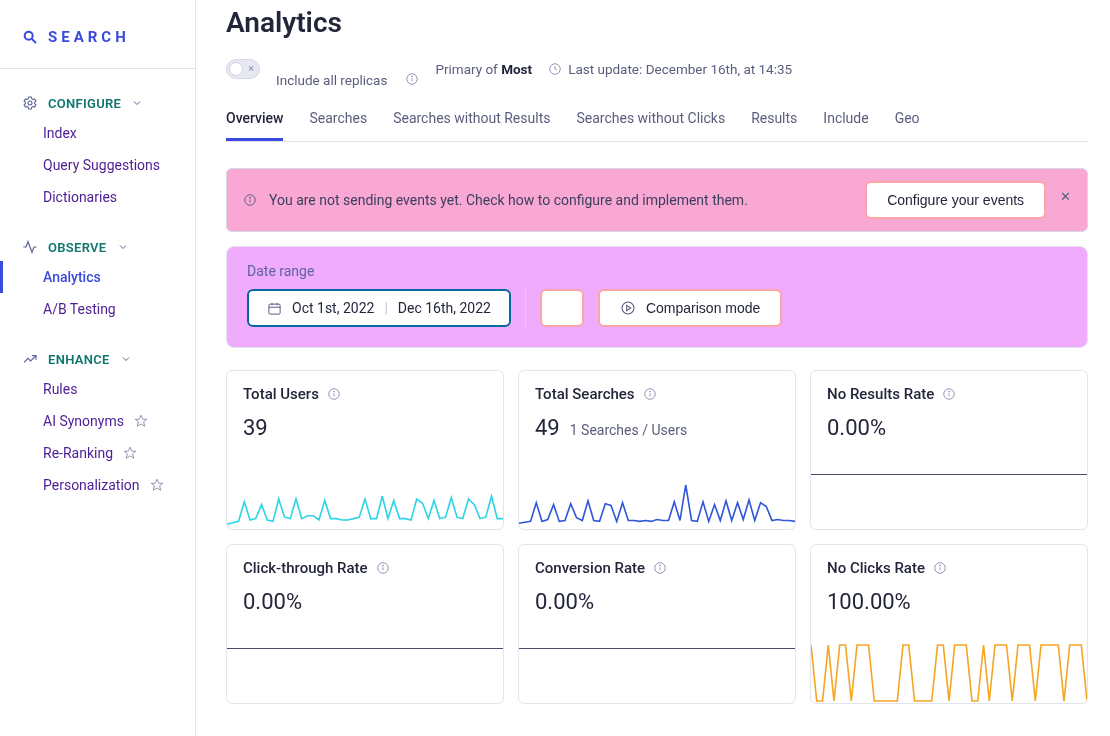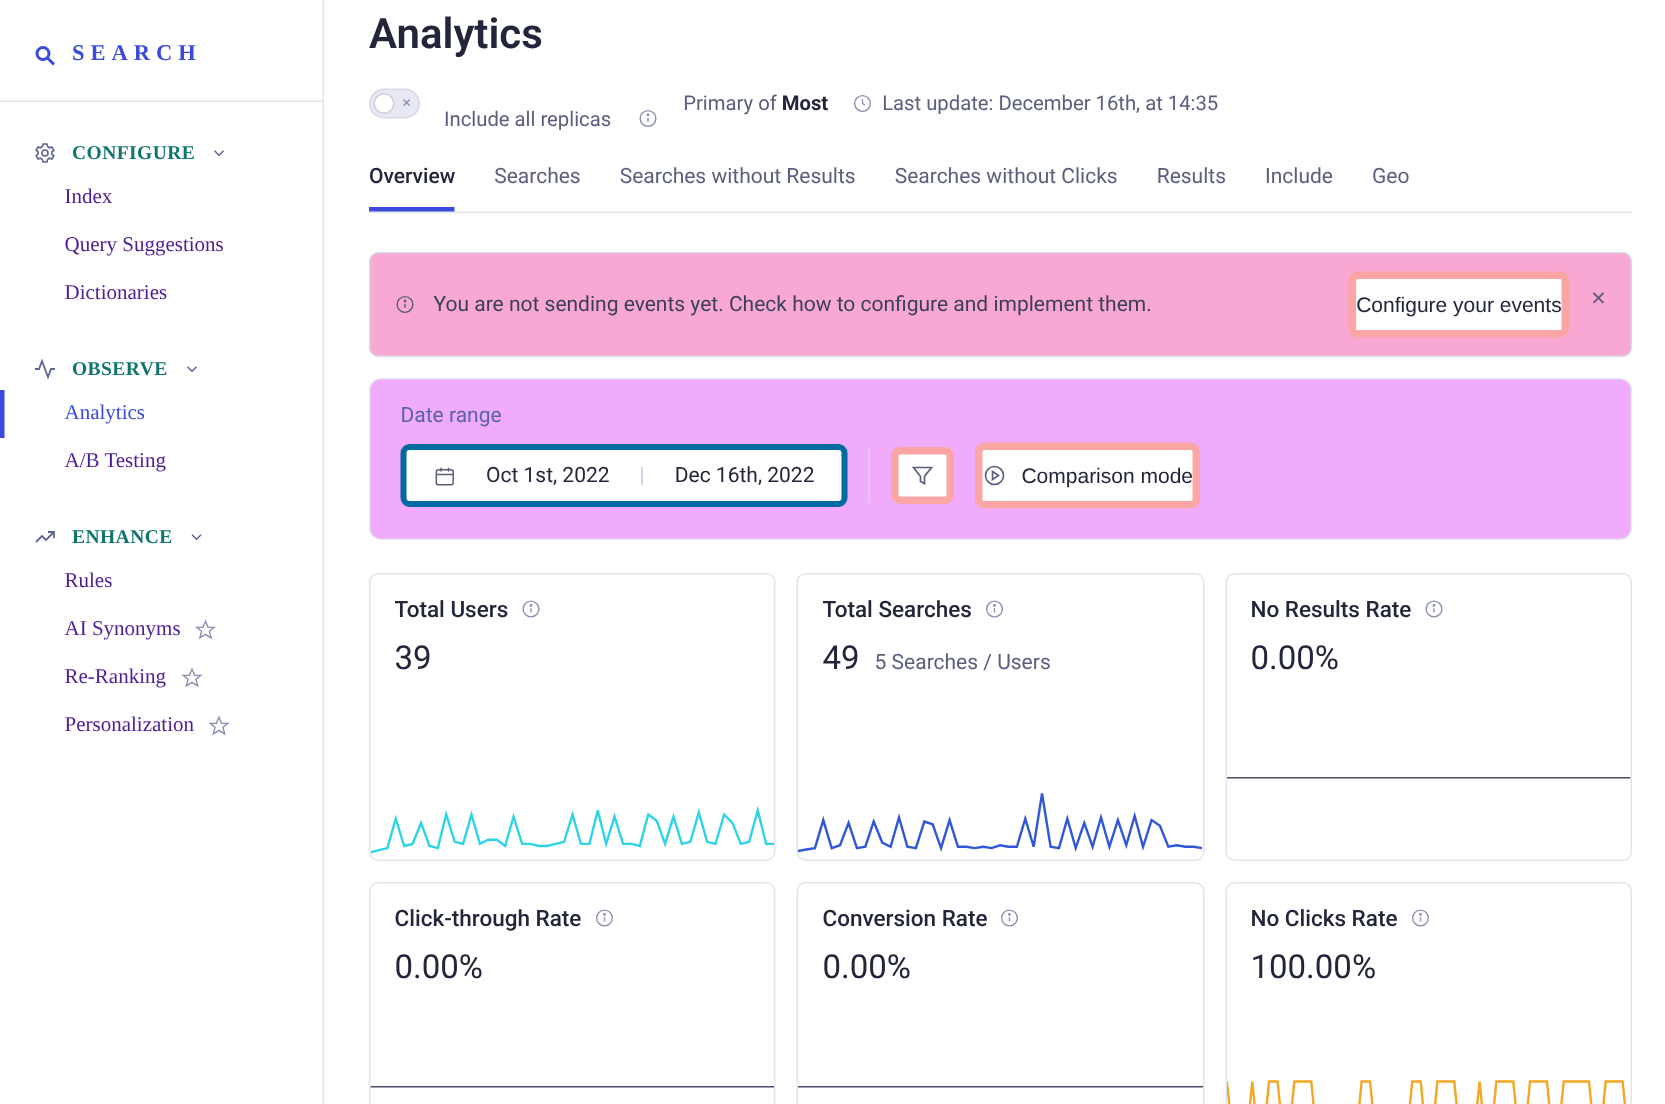--- a/index.html
+++ b/index.html
@@ -5,24 +5,23 @@
   * { box-sizing: border-box; margin: 0; padding: 0; }
   body {
     font-family: -apple-system, BlinkMacSystemFont, "Segoe UI", Roboto, Helvetica, Arial, sans-serif;
     color: #23263b;
     background: #fff;
     font-size: 14px;
   }
   .app { display: flex; width: 1110px; height: 736px; }
   
   .sidebar {
-    width: 216px;
+    width: 196px;
     border-right: 1px solid #e3e4ed;
     padding-top: 28px;
-    font-family: Liberation Serif, serif;
   }
   .brand {
     display: flex; align-items: center; gap: 10px;
     padding: 0 22px 22px 22px;
     border-bottom: 1px solid #e3e4ed;
     color: #3a4add;
     font-weight: 700;
     letter-spacing: 4px;
     font-size: 15px;
   }
@@ -68,45 +67,45 @@
   .tab { padding: 4px 0 12px 0; color: #5a5e7d; cursor: pointer; white-space: nowrap; }
   .tab.active { color: #23263b; border-bottom: 3px solid #3a4add; font-weight: 500; }
   
   .banner {
     display: flex; align-items: center; justify-content: space-between;
     border: 1px solid #d6d8e7; border-radius: 6px;
     background: #f9a8d4; padding: 12px 16px; margin-top: 26px;
   }
   .banner-left { display: flex; align-items: center; gap: 12px; color: #3b3f5c; }
   .btn-outline {
-    background: #fff; border: 5px solid #fca5a5; border-radius: 6px;
-    padding: 9px 0; font-size: 14px; color: #23263b; cursor: pointer;
+    background: #fff; border: 2px solid #fca5a5; border-radius: 6px;
+    padding: 9px 20px; font-size: 14px; color: #23263b; cursor: pointer;
   }
   .banner-close { font-size: 13px; color: #5a5e7d; cursor: pointer; margin-left: 14px; position:relative; top:-4px; }
   
   .filter-bar {
     border: 1px solid #e3e4ed; border-radius: 8px;
     background: #f0abfc; padding: 16px 20px 20px 20px; margin-top: 14px;
   }
   .filter-label { color: #5b63a5; font-size: 14px; margin-bottom: 10px; }
   .filter-row { display: flex; gap: 14px; align-items: center; }
   .date-btn {
-    background: #fff; border: 4px solid #0369a1; border-radius: 6px;
-    padding: 9px 18px; display: flex; align-items: center; gap: 20px; cursor: pointer;
+    background: #fff; border: 2px solid #0369a1; border-radius: 6px;
+    padding: 9px 18px; display: flex; align-items: center; gap: 10px; cursor: pointer;
     font-size: 14px; color: #23263b;
   }
   .date-sep { color: #c4c8dd; }
   .vdiv { width: 1px; height: 36px; background: #d6d8e7; }
   .square-btn { width: 42px; height: 38px; display:flex;align-items:center;justify-content:center; }
   .comp-btn { display:flex; align-items:center; gap:10px; }
   
   .cards { display: grid; grid-template-columns: repeat(3, 1fr); gap: 14px; margin-top: 22px; }
   .card {
     border: 1px solid #e3e4ed; border-radius: 6px; background: #fff;
-    padding: 14px 16px 0 16px; display: flex; flex-direction: column; height: 192px; overflow: hidden;
+    padding: 14px 16px 0 16px; display: flex; flex-direction: column; height: 160px; overflow: hidden;
   }
   .card-title { display: flex; align-items: center; gap: 8px; color: #23263b; font-size: 15px; font-weight: 500; }
   .card-value-row { display: flex; align-items: baseline; gap: 10px; margin-top: 12px; }
   .card-value { font-size: 22px; color: #23263b; }
   .card-sub { color: #5a5e7d; font-size: 14px; }
   .card-chart { margin-top: auto; height: 60px; }
   .hr-top { border-top: 1px solid #484b6a; margin: 0 -16px; }
   svg { display: block; }
   .banner-right{display:flex;align-items:center;}
 </style>
@@ -298,21 +297,21 @@
         <div class="card-title">
           <span>Total Searches</span>
           <svg class="info-icon" viewBox="0 0 24 24" fill="none" stroke="#8b90b3" stroke-width="1.6">
               <circle cx="12" cy="12" r="9"></circle>
               <line x1="12" y1="11" x2="12" y2="16"></line>
               <circle cx="12" cy="8" r="0.8" fill="#8b90b3"></circle>
             </svg>
         </div>
         <div class="card-value-row">
           <span class="card-value">49</span>
-          <span class="card-sub">5 Searches / Users</span>
+          <span class="card-sub">1 Searches / Users</span>
         </div>
         <svg class="card-chart" viewBox="0 0 270 60" preserveAspectRatio="none" style="width: calc(100% + 32px); margin-left: -16px;">
             <path d="M0.0 54.3 L5.6 53.3 L11.3 52.4 L16.9 33.7 L22.5 52.4 L28.1 50.5 L33.8 35.6 L39.4 52.4 L45.0 51.5 L50.6 34.7 L56.3 48.7 L61.9 51.5 L67.5 31.9 L73.1 51.5 L78.8 52.4 L84.4 34.7 L90.0 36.5 L95.6 52.4 L101.3 33.7 L106.9 51.5 L112.5 51.5 L118.1 52.4 L123.8 51.5 L129.4 52.4 L135.0 50.5 L140.6 51.5 L146.3 51.5 L151.9 32.8 L157.5 51.5 L163.1 16.0 L168.8 51.5 L174.4 52.4 L180.0 32.8 L185.6 52.4 L191.3 35.6 L196.9 51.5 L202.5 31.9 L208.1 51.5 L213.8 33.7 L219.4 50.5 L225.0 30.9 L230.6 51.5 L236.3 33.7 L241.9 37.5 L247.5 51.5 L253.1 50.5 L258.8 51.5 L264.4 51.5 L270.0 52.4 " fill="none" stroke="#3157d9" stroke-width="1.6"></path>
           </svg>
       </div>
 
       <div class="card">
         <div class="card-title">
           <span>No Results Rate</span>
           <svg class="info-icon" viewBox="0 0 24 24" fill="none" stroke="#8b90b3" stroke-width="1.6">

